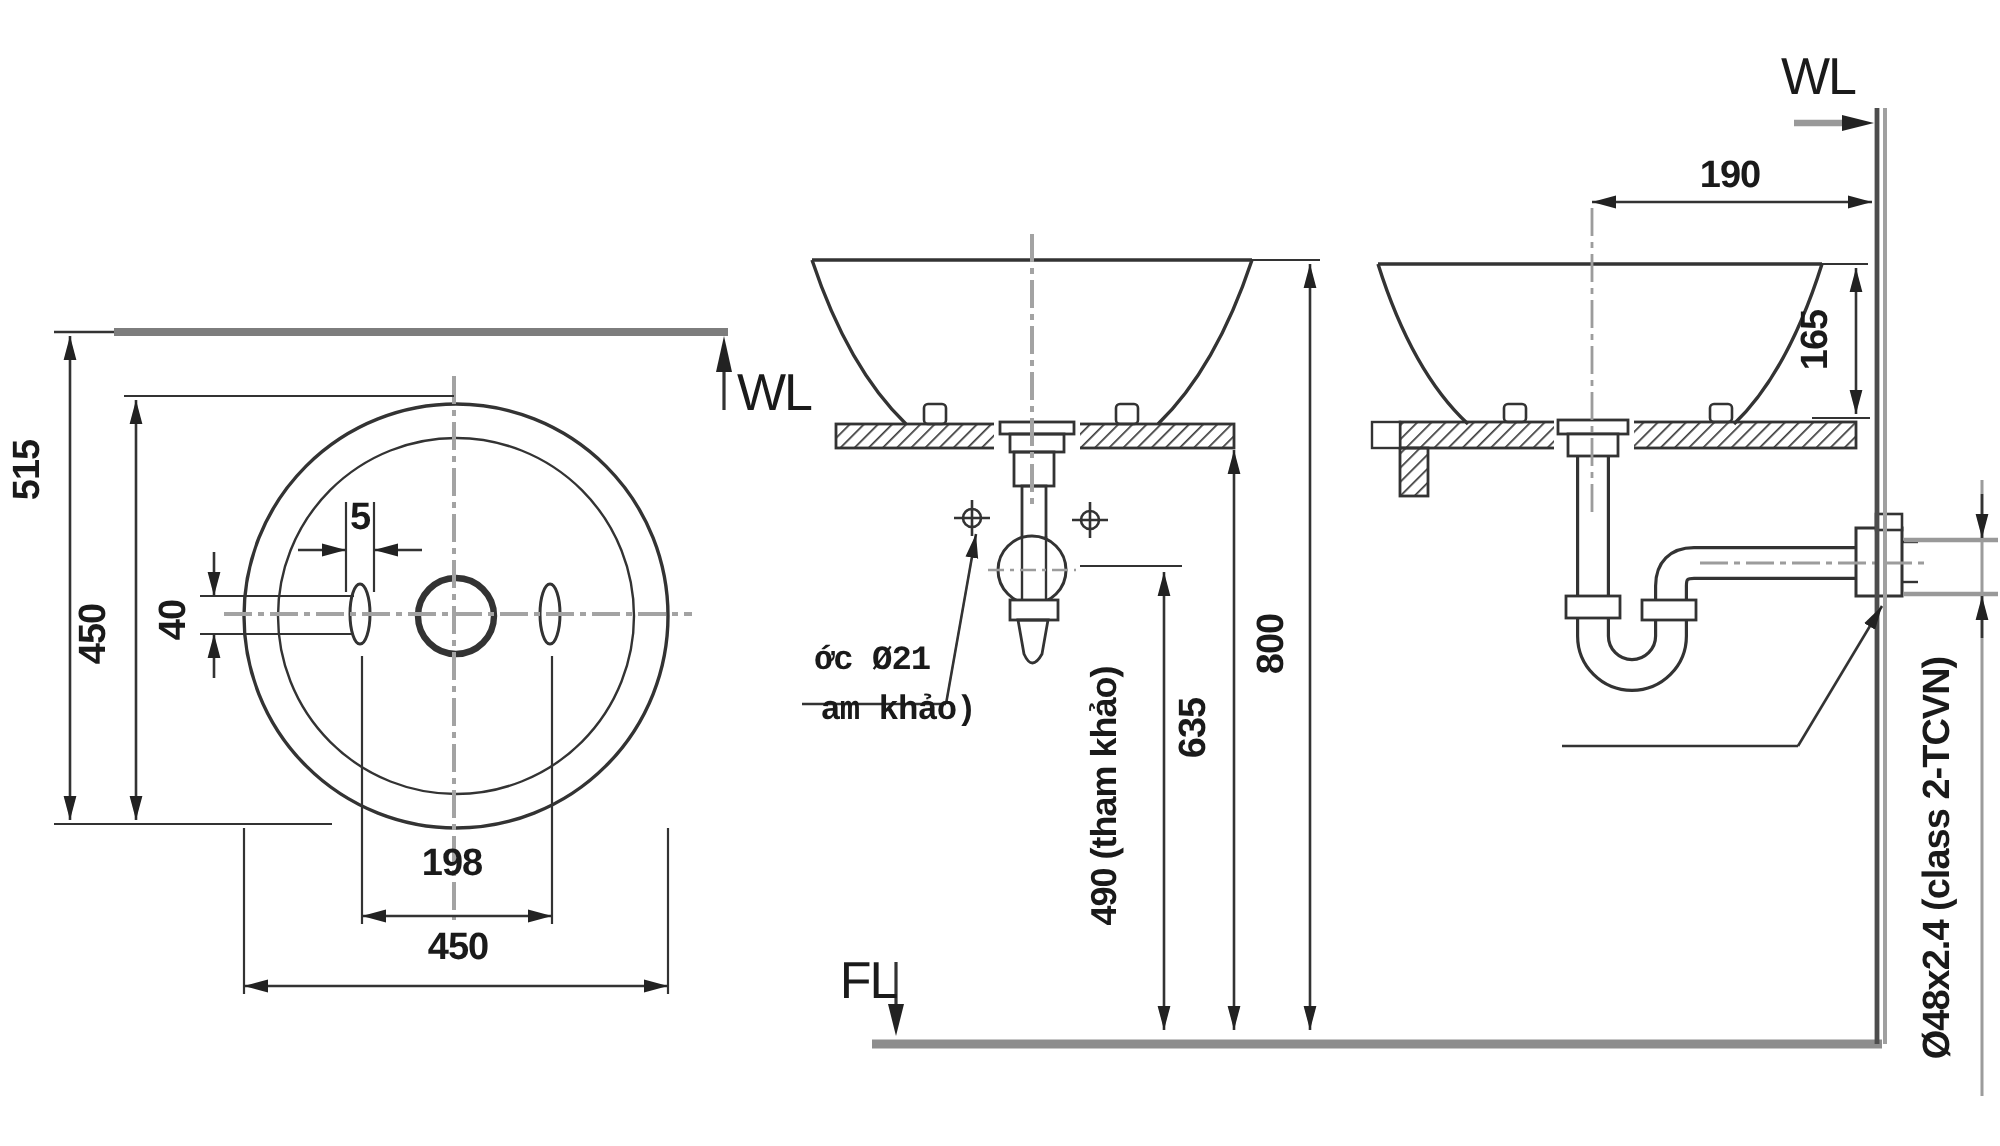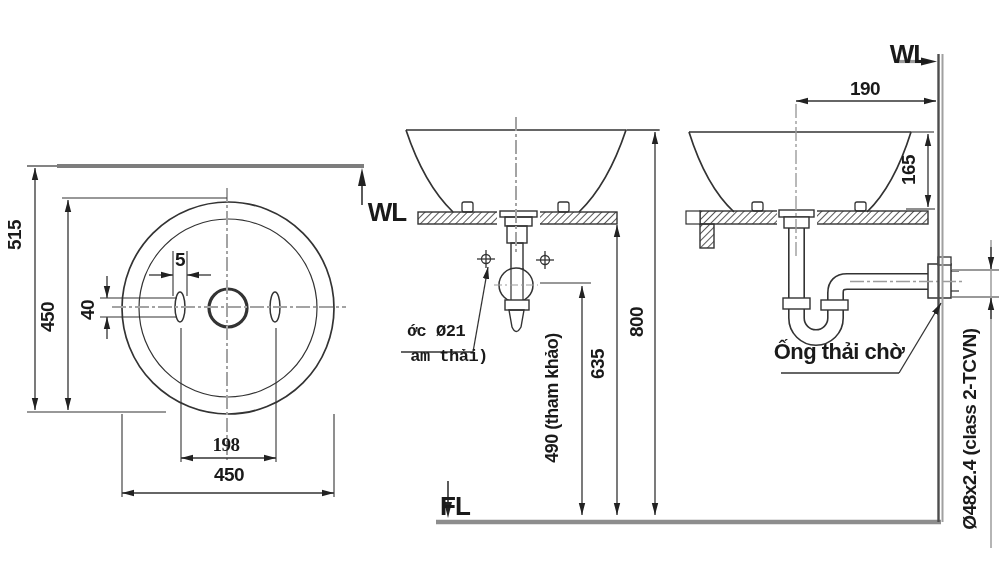--- a/index.html
+++ b/index.html
@@ -2,21 +2,21 @@
 <html><head>
 <meta charset="utf-8">
 <style>
   html,body{margin:0;padding:0;background:#fff;}
   #stage{position:relative;width:1000px;height:573px;background:#fff;overflow:hidden;
          font-family:"Liberation Sans",sans-serif;}
   #stage svg{position:absolute;left:0;top:0;}
   .lbl{position:absolute;transform:translate(-50%,-50%);white-space:nowrap;color:#1a1a1a;
        font-weight:600;font-size:19px;letter-spacing:-0.5px;line-height:1;}
   .rot{transform:translate(-50%,-50%) rotate(-90deg);}
-  .big{font-size:26px;font-weight:700;letter-spacing:-1px;margin-top:16px;}
+  .big{font-size:26px;font-weight:400;letter-spacing:-1px;}
   .note{font-size:17px;font-family:Liberation Mono, monospace;}
   .note2{font-size:22px;}
   .small{font-size:18px;}
 </style>
 </head>
 <body>
 
 <div id="stage">
 
 <svg width="1000" height="573" viewBox="0 0 1000 573">
@@ -175,29 +175,28 @@
     <line x1="991" y1="247" x2="991" y2="269" stroke-width="1.3" marker-end="url(#arw)"></line>
     <line x1="991" y1="319" x2="991" y2="298" stroke-width="1.3" marker-end="url(#arw)"></line>
   </g>
 </svg>
 
   <div class="lbl big" style="left:387px;top:196px;">WL</div>
   <div class="lbl rot" style="left:14px;top:235px;">515</div>
   <div class="lbl rot" style="left:47px;top:317px;">450</div>
   <div class="lbl rot" style="left:87px;top:310px;">40</div>
   <div class="lbl" style="left:180px;top:259px;">5</div>
-  <div class="lbl" style="left:226px;top:444px;font-family:Liberation Serif, serif;">198</div>
+  <div class="lbl" style="left:226px;top:432px;">198</div>
   <div class="lbl" style="left:229px;top:474px;">450</div>
 
   <div class="lbl note" style="left:436px;top:331px;">ớc Ø21</div>
-  <div class="lbl note" style="left:449px;top:356px;">am thải)</div>
+  <div class="lbl note" style="left:449px;top:356px;">am khảo)</div>
   <div class="lbl rot small" style="left:552px;top:398px;">490 (tham khảo)</div>
   <div class="lbl rot" style="left:597px;top:364px;">635</div>
   <div class="lbl rot" style="left:636px;top:322px;">800</div>
-  <div class="lbl big" style="left:455px;top:490px;">FL</div>
+  <div class="lbl big" style="left:434px;top:490px;">FL</div>
 
   <div class="lbl big" style="left:909px;top:38px;">WL</div>
   <div class="lbl" style="left:865px;top:88px;">190</div>
   <div class="lbl rot" style="left:908px;top:170px;">165</div>
-  <div class="lbl note2" style="left:839px;top:352px;">Ống thải chờ</div>
   <div class="lbl rot" style="left:969px;top:429px;font-size:19px;">Ø48x2.4 (class 2-TCVN)</div>
 
 </div>
 
 </body></html>

